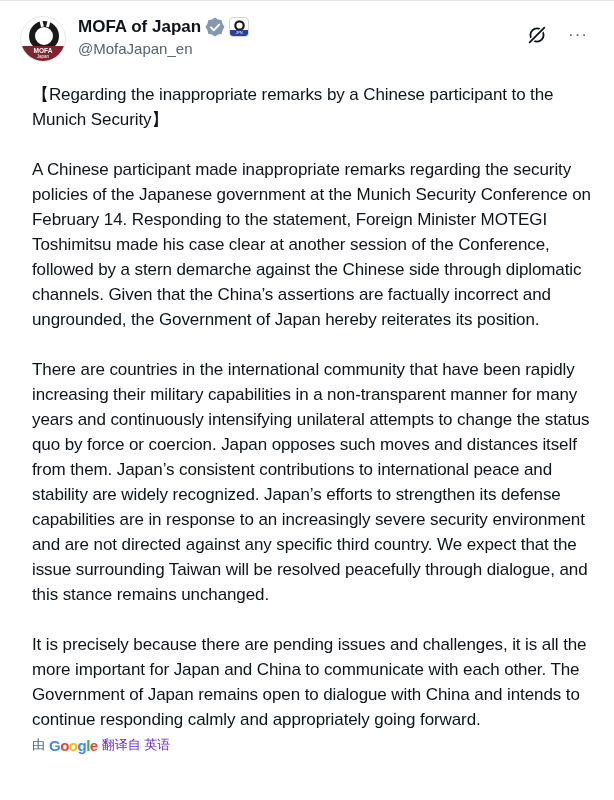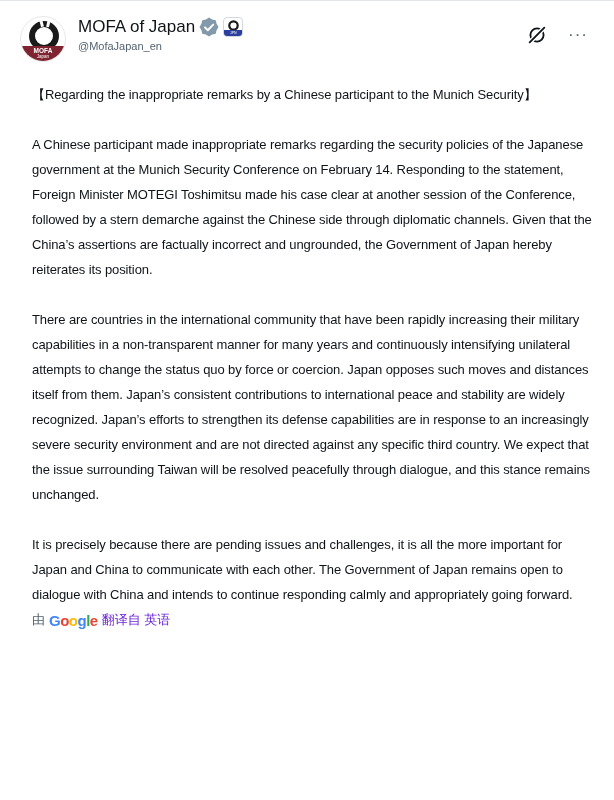--- a/index.html
+++ b/index.html
@@ -27,46 +27,46 @@
     position: absolute; bottom: 0; left: 0; right: 0;
     height: 15px; background: #7d2430;
     color: #ffffff; text-align: center; line-height: 6px;
     padding-top: 2px;
   }
   .avatar .band .b1 { font-size: 6.5px; font-weight: bold; display: block; }
   .avatar .band .b2 { font-size: 4.5px; display: block; }
 
   .id-block { margin-left: 12px; padding-top: 1px; min-width: 0; }
   .name-row { display: flex; align-items: center; gap: 4px; }
-  .display-name { font-size: 17px; font-weight: normal; color: #0f1419; cursor: pointer; }
+  .display-name { font-size: 17px; font-weight: bold; color: #0f1419; cursor: pointer; }
   .verified { width: 20px; height: 20px; display: inline-block; }
   .affiliation {
     width: 20px; height: 20px; border-radius: 4px;
     border: 1px solid #cfd9de; background: #ffffff;
     position: relative; overflow: hidden; cursor: pointer;
   }
   .affiliation .mini-ring { position: absolute; top: 1px; left: 3px; }
   .affiliation .mini-band {
     position: absolute; bottom: 0; left: 0; right: 0; height: 6px;
     background: #2c3f9e; color: #fff; font-size: 3.5px;
     text-align: center; line-height: 6px;
   }
-  .handle { font-size: 11px; color: #536471; margin-top: 3px; }
+  .handle { font-size: 15px; color: #536471; margin-top: 3px; }
 
   .header-actions {
     margin-left: auto; display: flex; align-items: center; gap: 20px;
     padding-top: 8px; padding-right: 4px;
   }
   .icon-btn { background: none; border: none; cursor: pointer; padding: 0; line-height: 0; }
   .more-dots { font-size: 17px; color: #536471; letter-spacing: 1px; line-height: 10px; }
 
   
   .body-text { margin-top: 20px; }
   .body-text p {
-    font-size: 13px; line-height: 25px; color: #0f1419;
+    font-size: 17px; line-height: 25px; color: #0f1419;
     margin-bottom: 25px;
     letter-spacing: -0.1px;
   }
   .body-text p:last-child { margin-bottom: 0; }
 
   
   .translate-row {
     margin-top: 4px;
     font-size: 13px; color: #536471;
     display: flex; align-items: center; gap: 4px;

